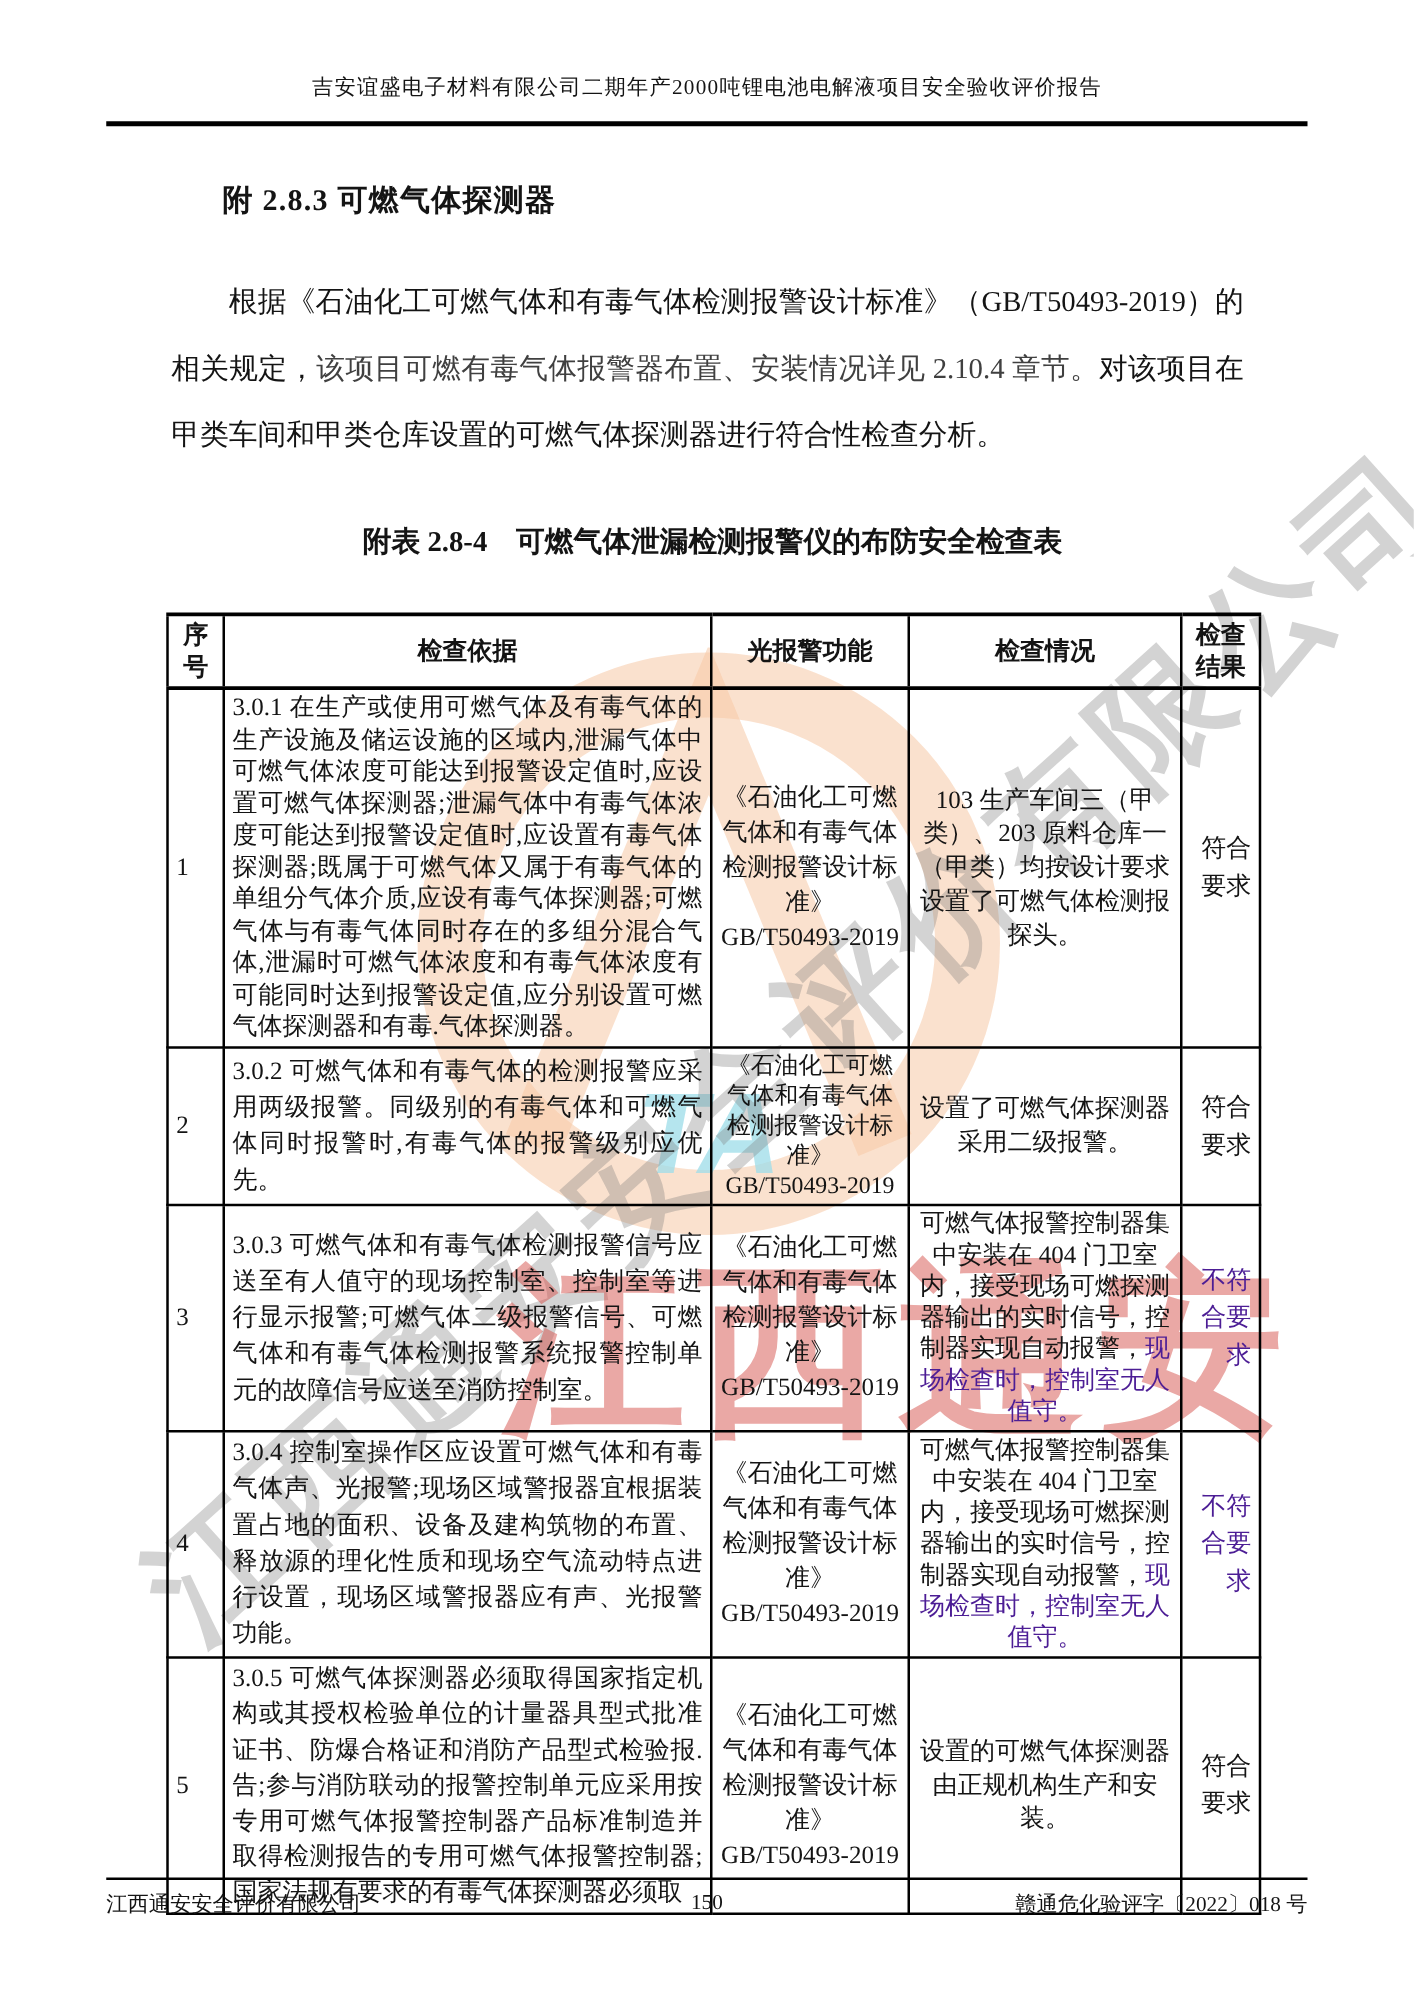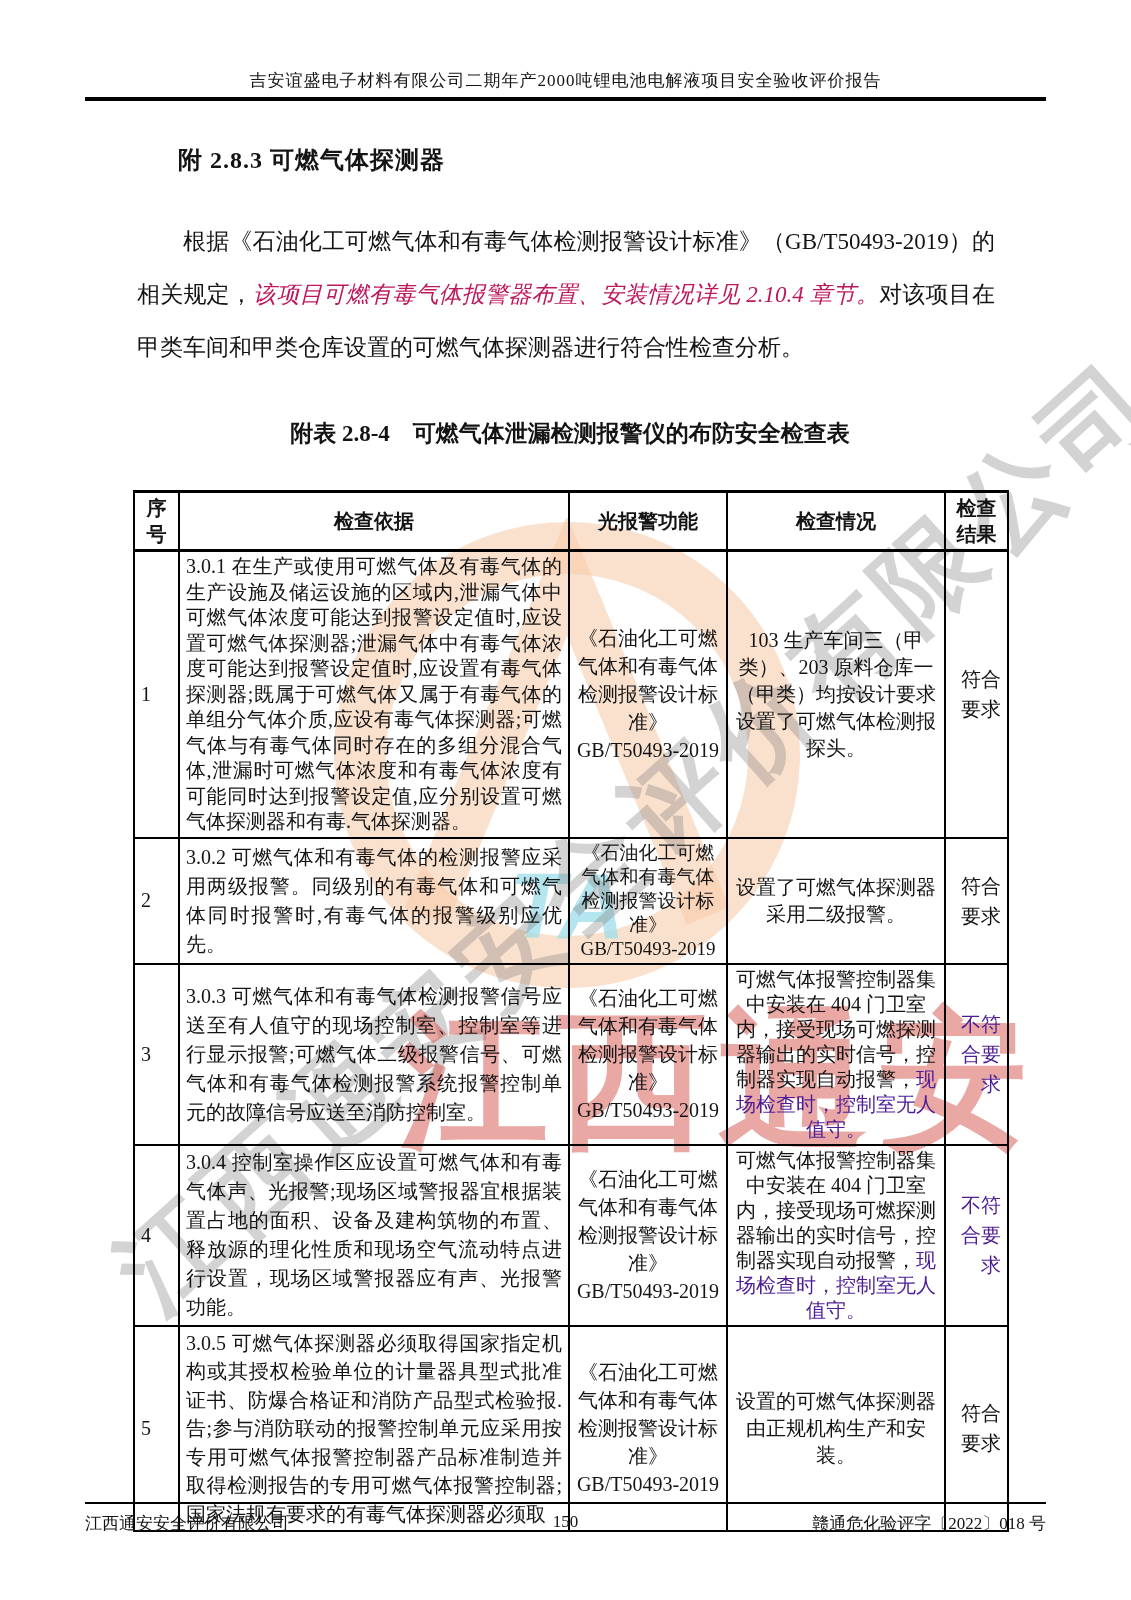--- a/index.html
+++ b/index.html
@@ -22,39 +22,39 @@
     position:absolute;left:398px;top:982px;
     font-family:Liberation Mono, monospace;
     font-size:150px;font-weight:bold;letter-spacing:10px;
     color:rgba(213,82,76,0.50);white-space:nowrap;
   }
   .wm-logo{position:absolute;left:330px;top:518px;opacity:0.62;}
 
   
   .page-header{
     position:absolute;top:58px;left:85px;width:961px;text-align:center;
-    font-size:17px;letter-spacing:1px;margin-top:11px;
+    font-size:17px;letter-spacing:1px;
   }
   .header-rule{position:absolute;top:97px;left:85px;width:961px;height:4px;background:#000;}
   .footer-rule{position:absolute;top:1502px;left:85px;width:961px;height:2px;background:#000;}
   .page-footer{position:absolute;top:1512px;left:85px;width:961px;font-size:17px;}
   .footer-left{position:absolute;left:0;top:0;}
   .footer-center{position:absolute;left:0;width:100%;text-align:center;top:0;}
   .footer-right{position:absolute;right:0;top:0;}
 
   
   .section-heading{
     position:absolute;top:144px;left:178px;
     font-size:24px;font-weight:bold;letter-spacing:1px;
   }
   .intro{
     position:absolute;top:192px;left:137px;width:858px;
     font-size:23px;line-height:53px;text-align:justify;text-indent:46px;
   }
-  .red-bright{color:#be185d;font-style:italic;}
+  .red-bright{color:#404040;}
   .red-table{color:#4c1d95;}
 
   .table-caption{
     position:absolute;top:418px;left:133px;width:874px;text-align:center;
     font-size:23px;font-weight:bold;
   }
 
   table.check{
     position:absolute;top:490px;left:133px;width:874px;
     border-collapse:collapse;table-layout:fixed;

